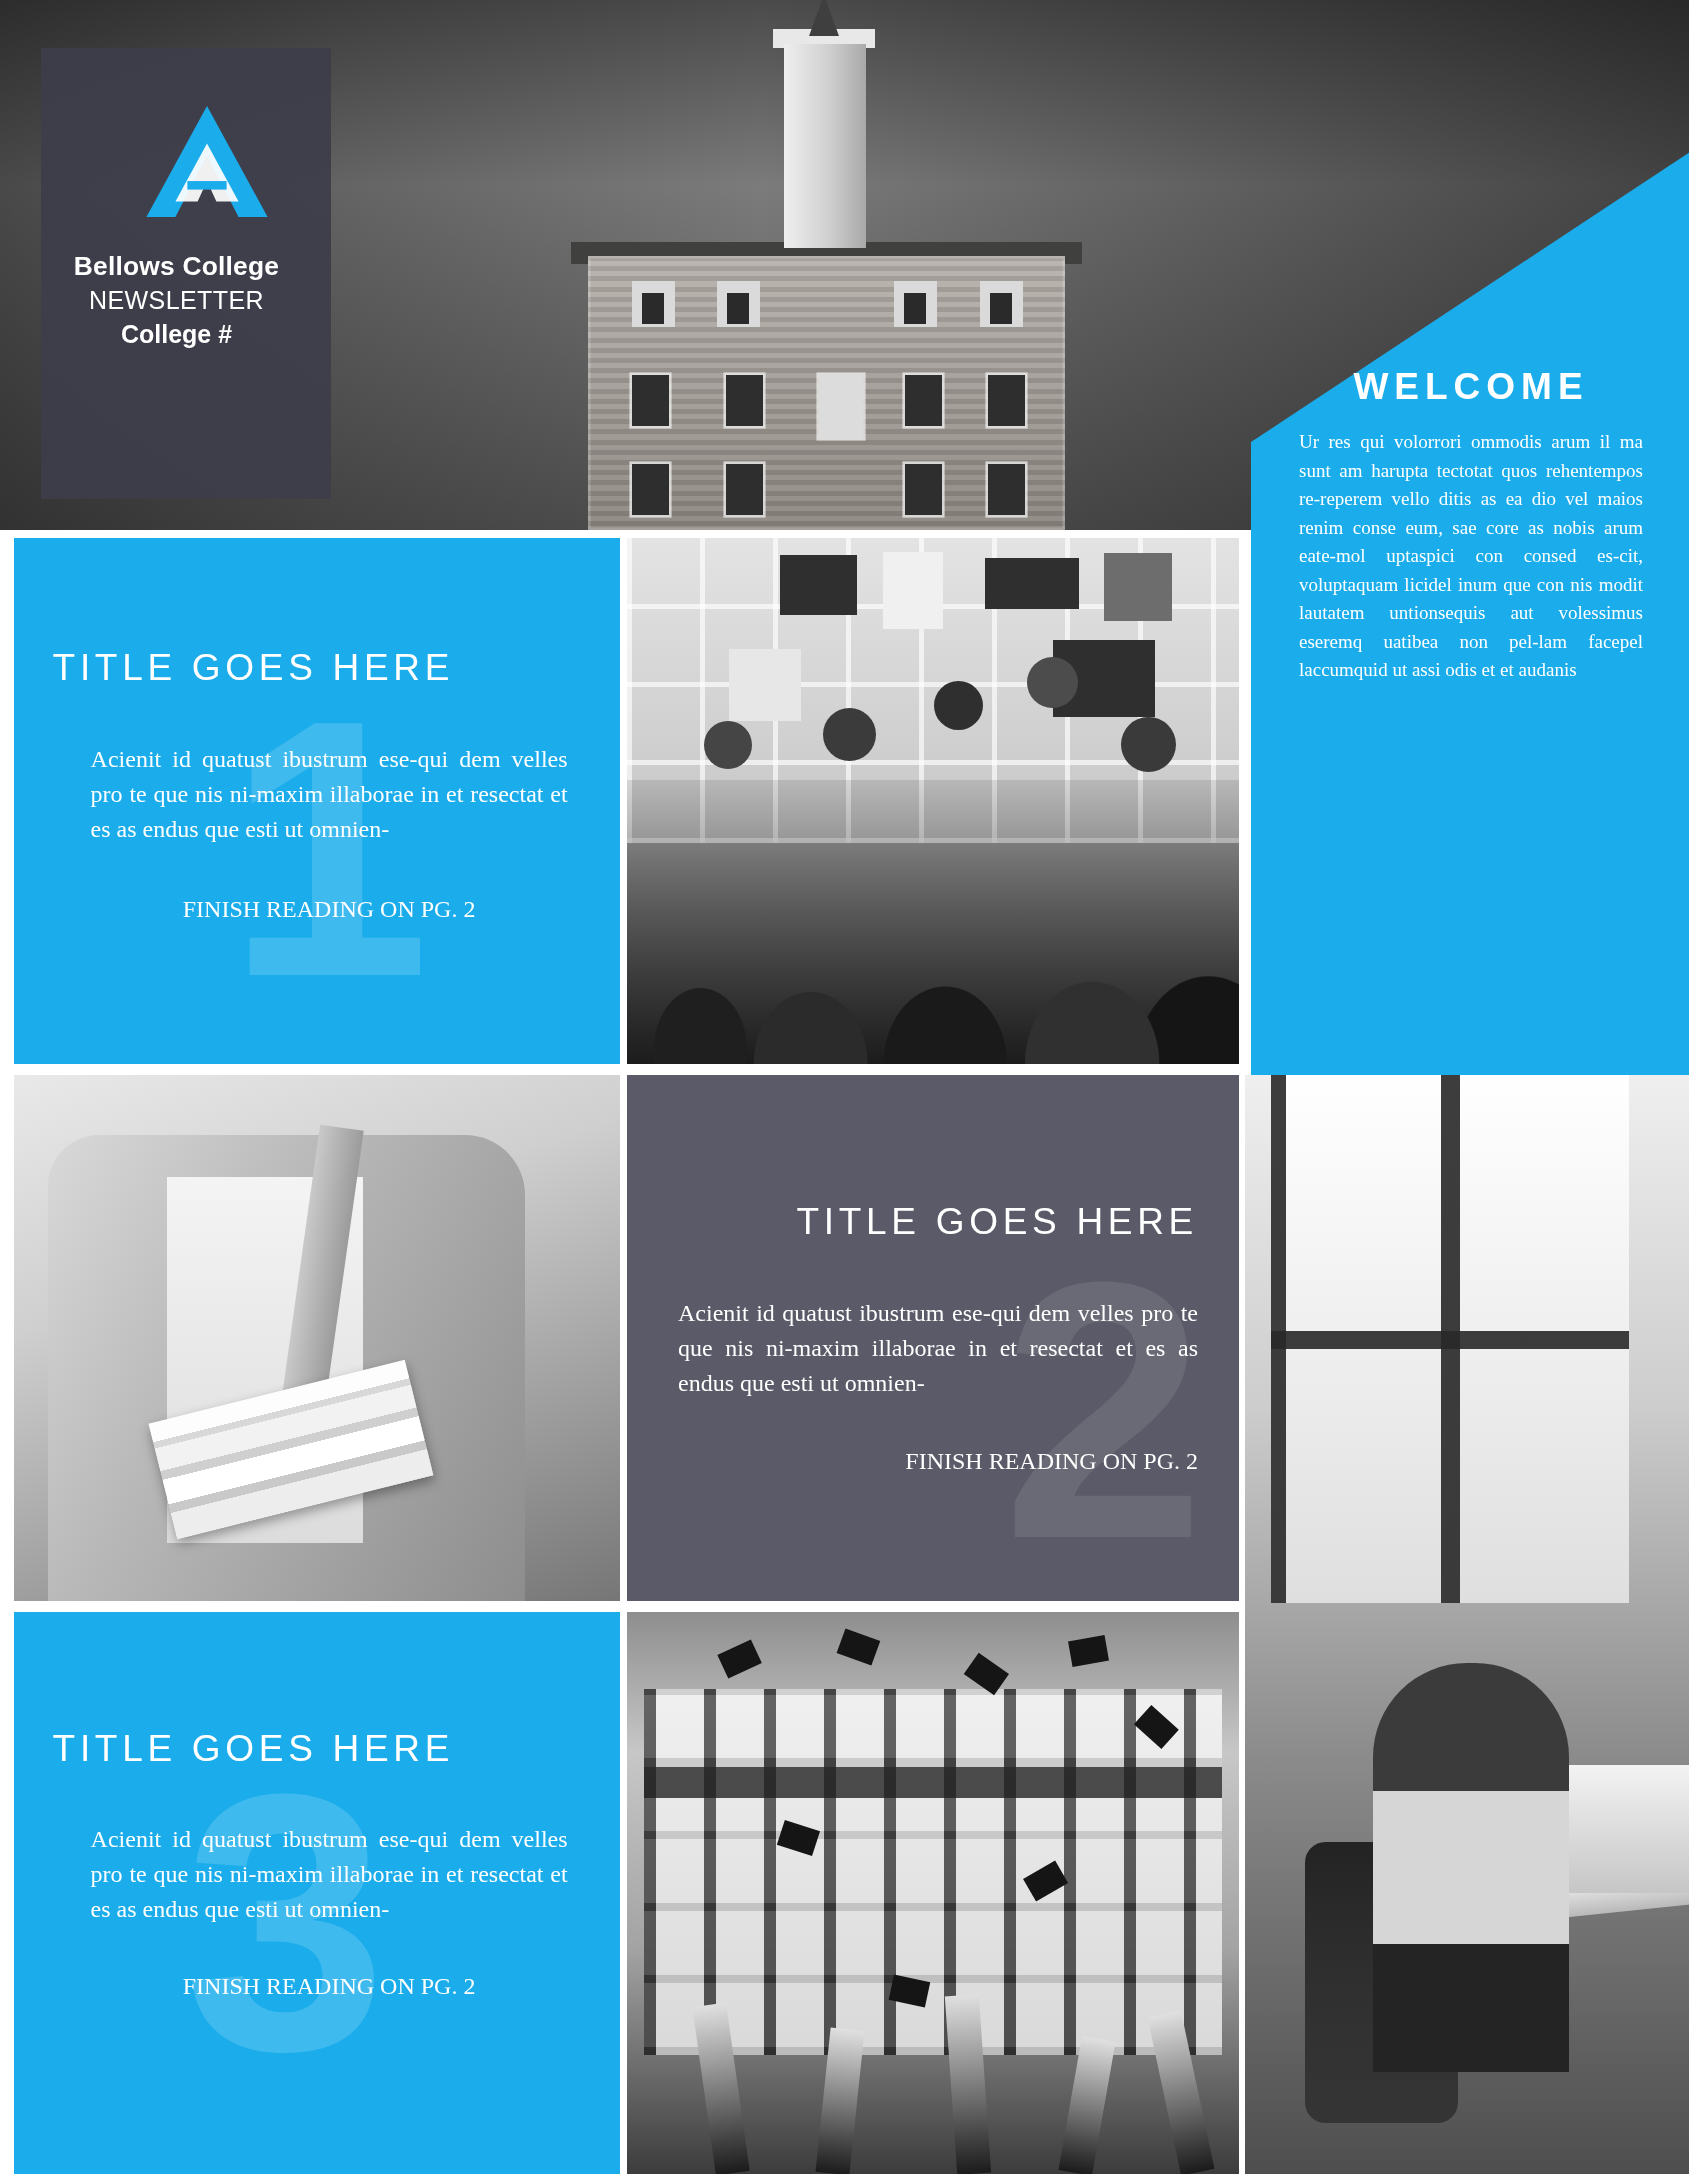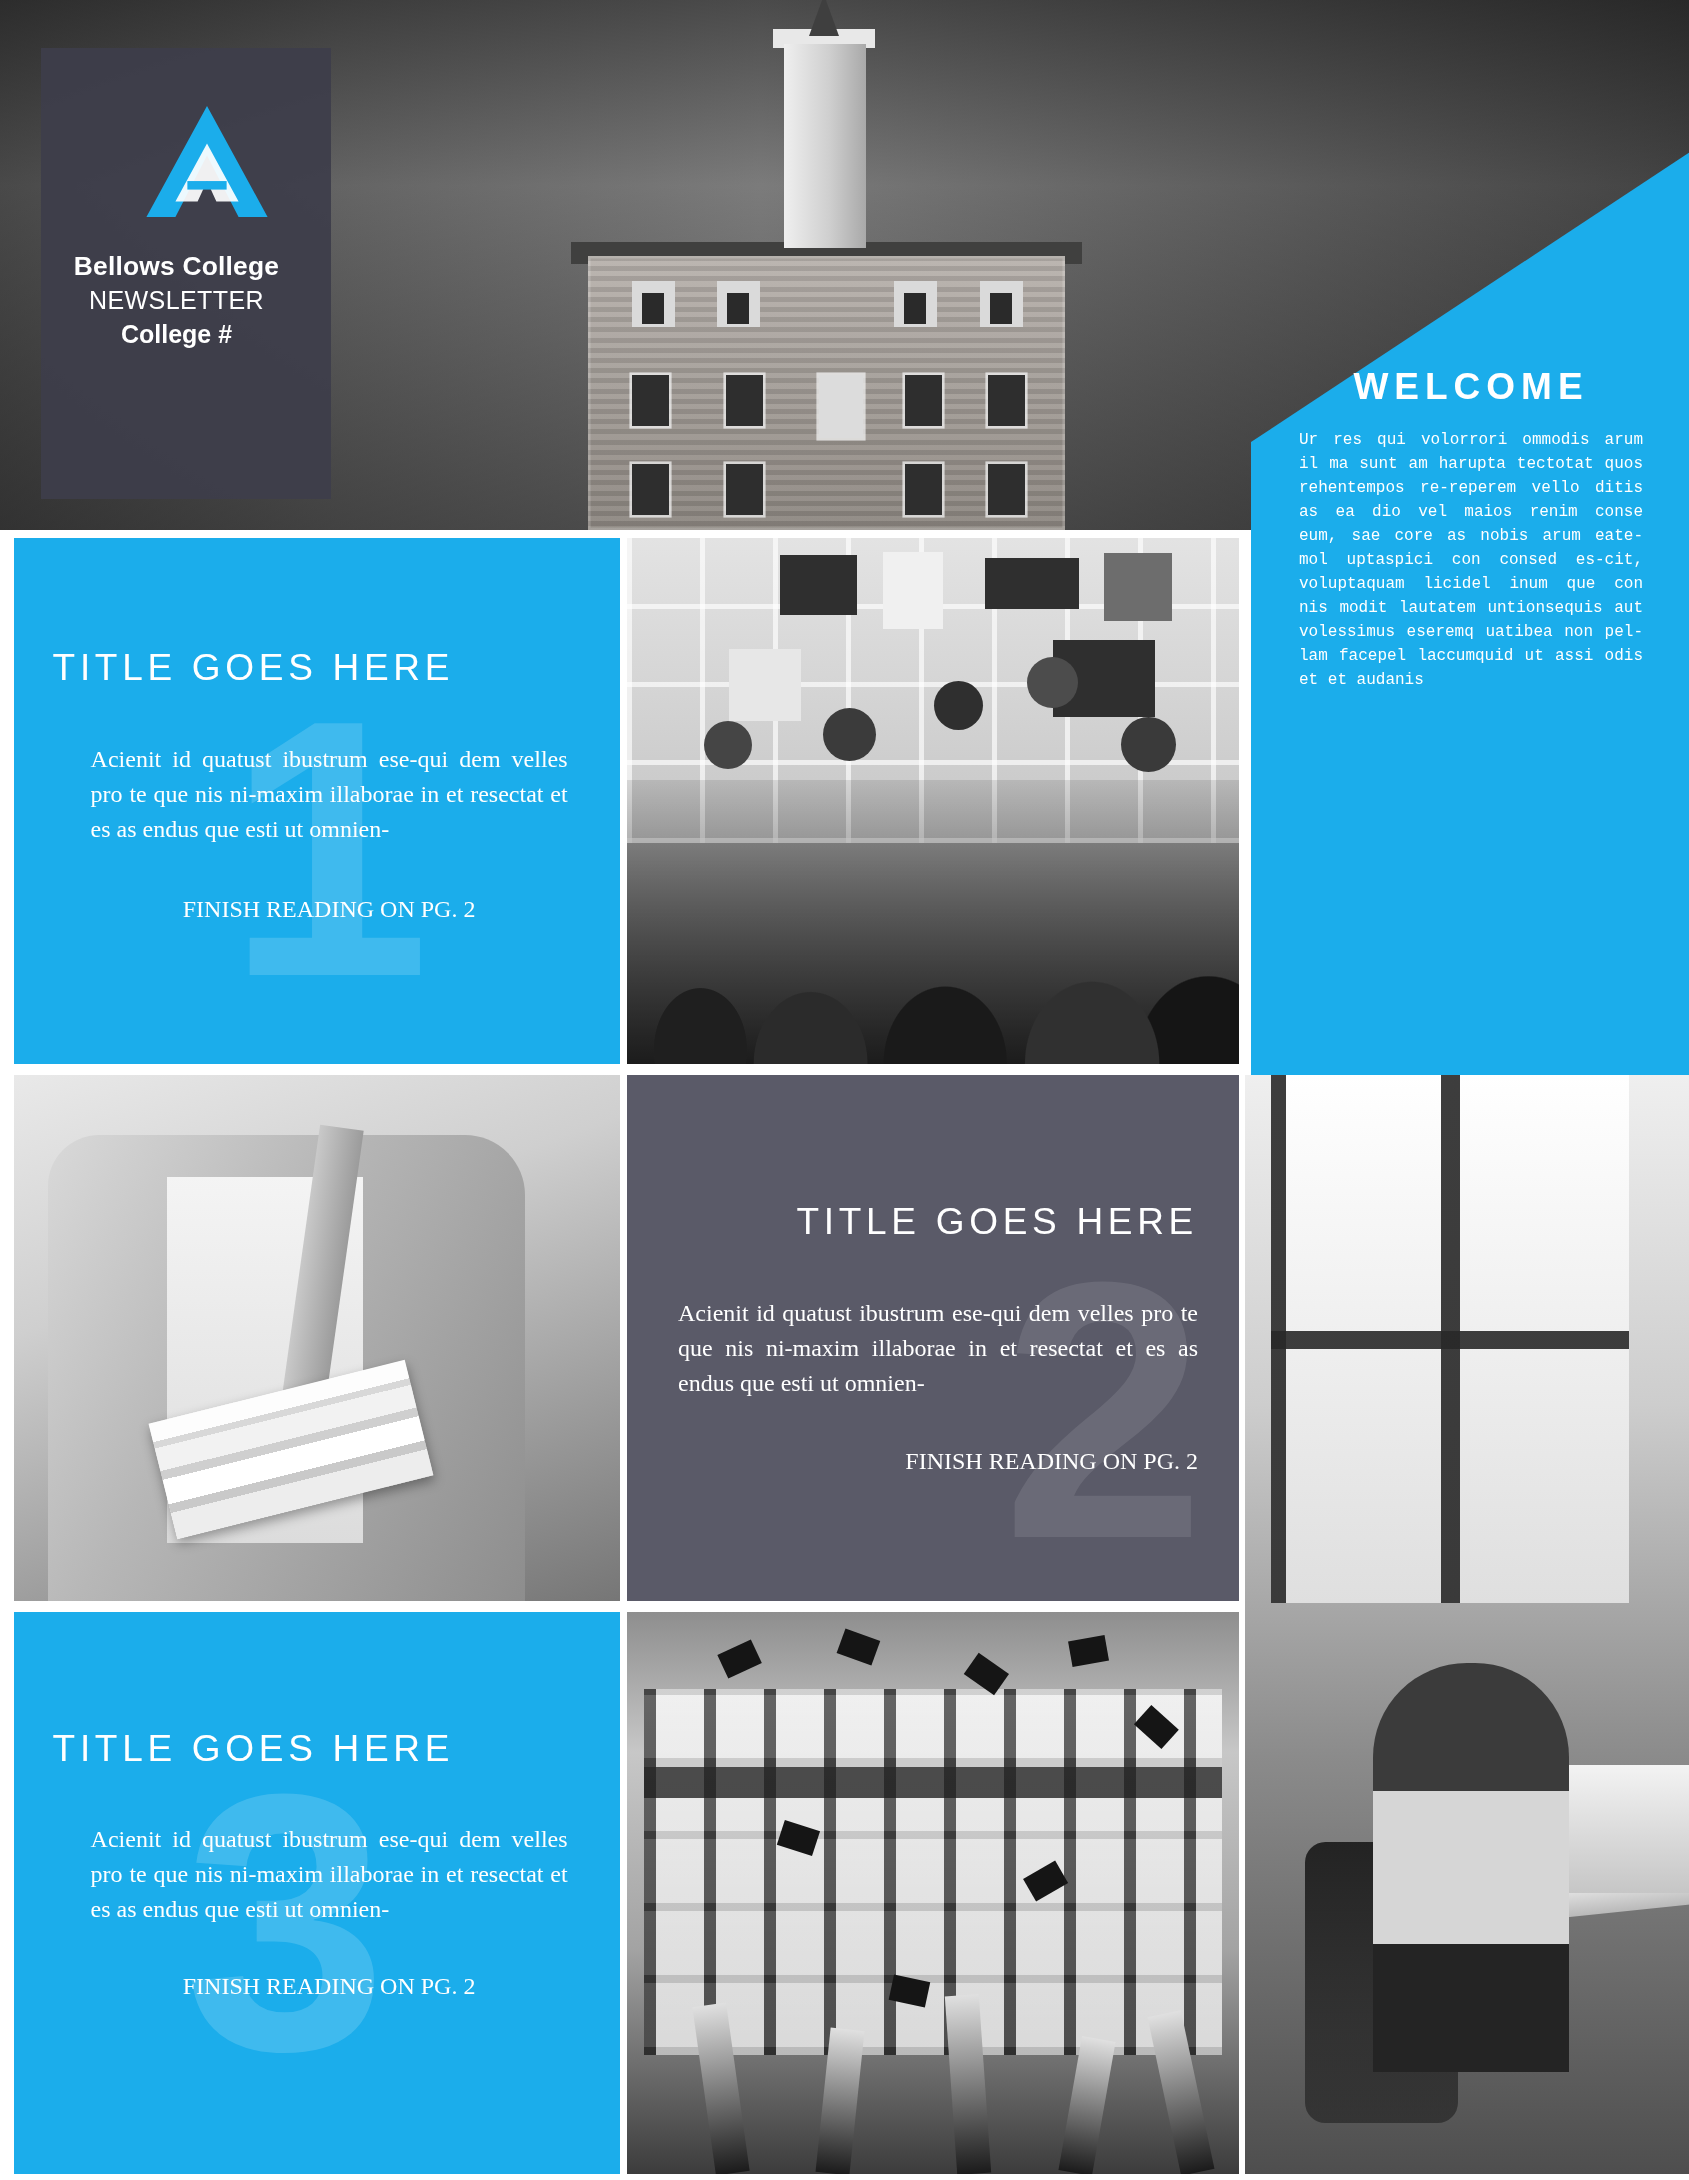--- a/index.html
+++ b/index.html
@@ -180,22 +180,22 @@
     color: #ffffff;
   }
   #welcome-title {
     font-size: 37px;
     font-weight: 700;
     letter-spacing: 6px;
     text-align: center;
     margin-bottom: 20.4px;
   }
   #welcome-body {
-    font-family: Liberation Mono, monospace;
-    font-size: 16px;
+    font-family: Liberation Serif, serif;
+    font-size: 19px;
     line-height: 1.50;
     text-align: justify;
   }
 
   
   .cell {
     position: absolute;
     overflow: hidden;
   }
   .cell-blue { background: #1badeb; color: #ffffff; }

